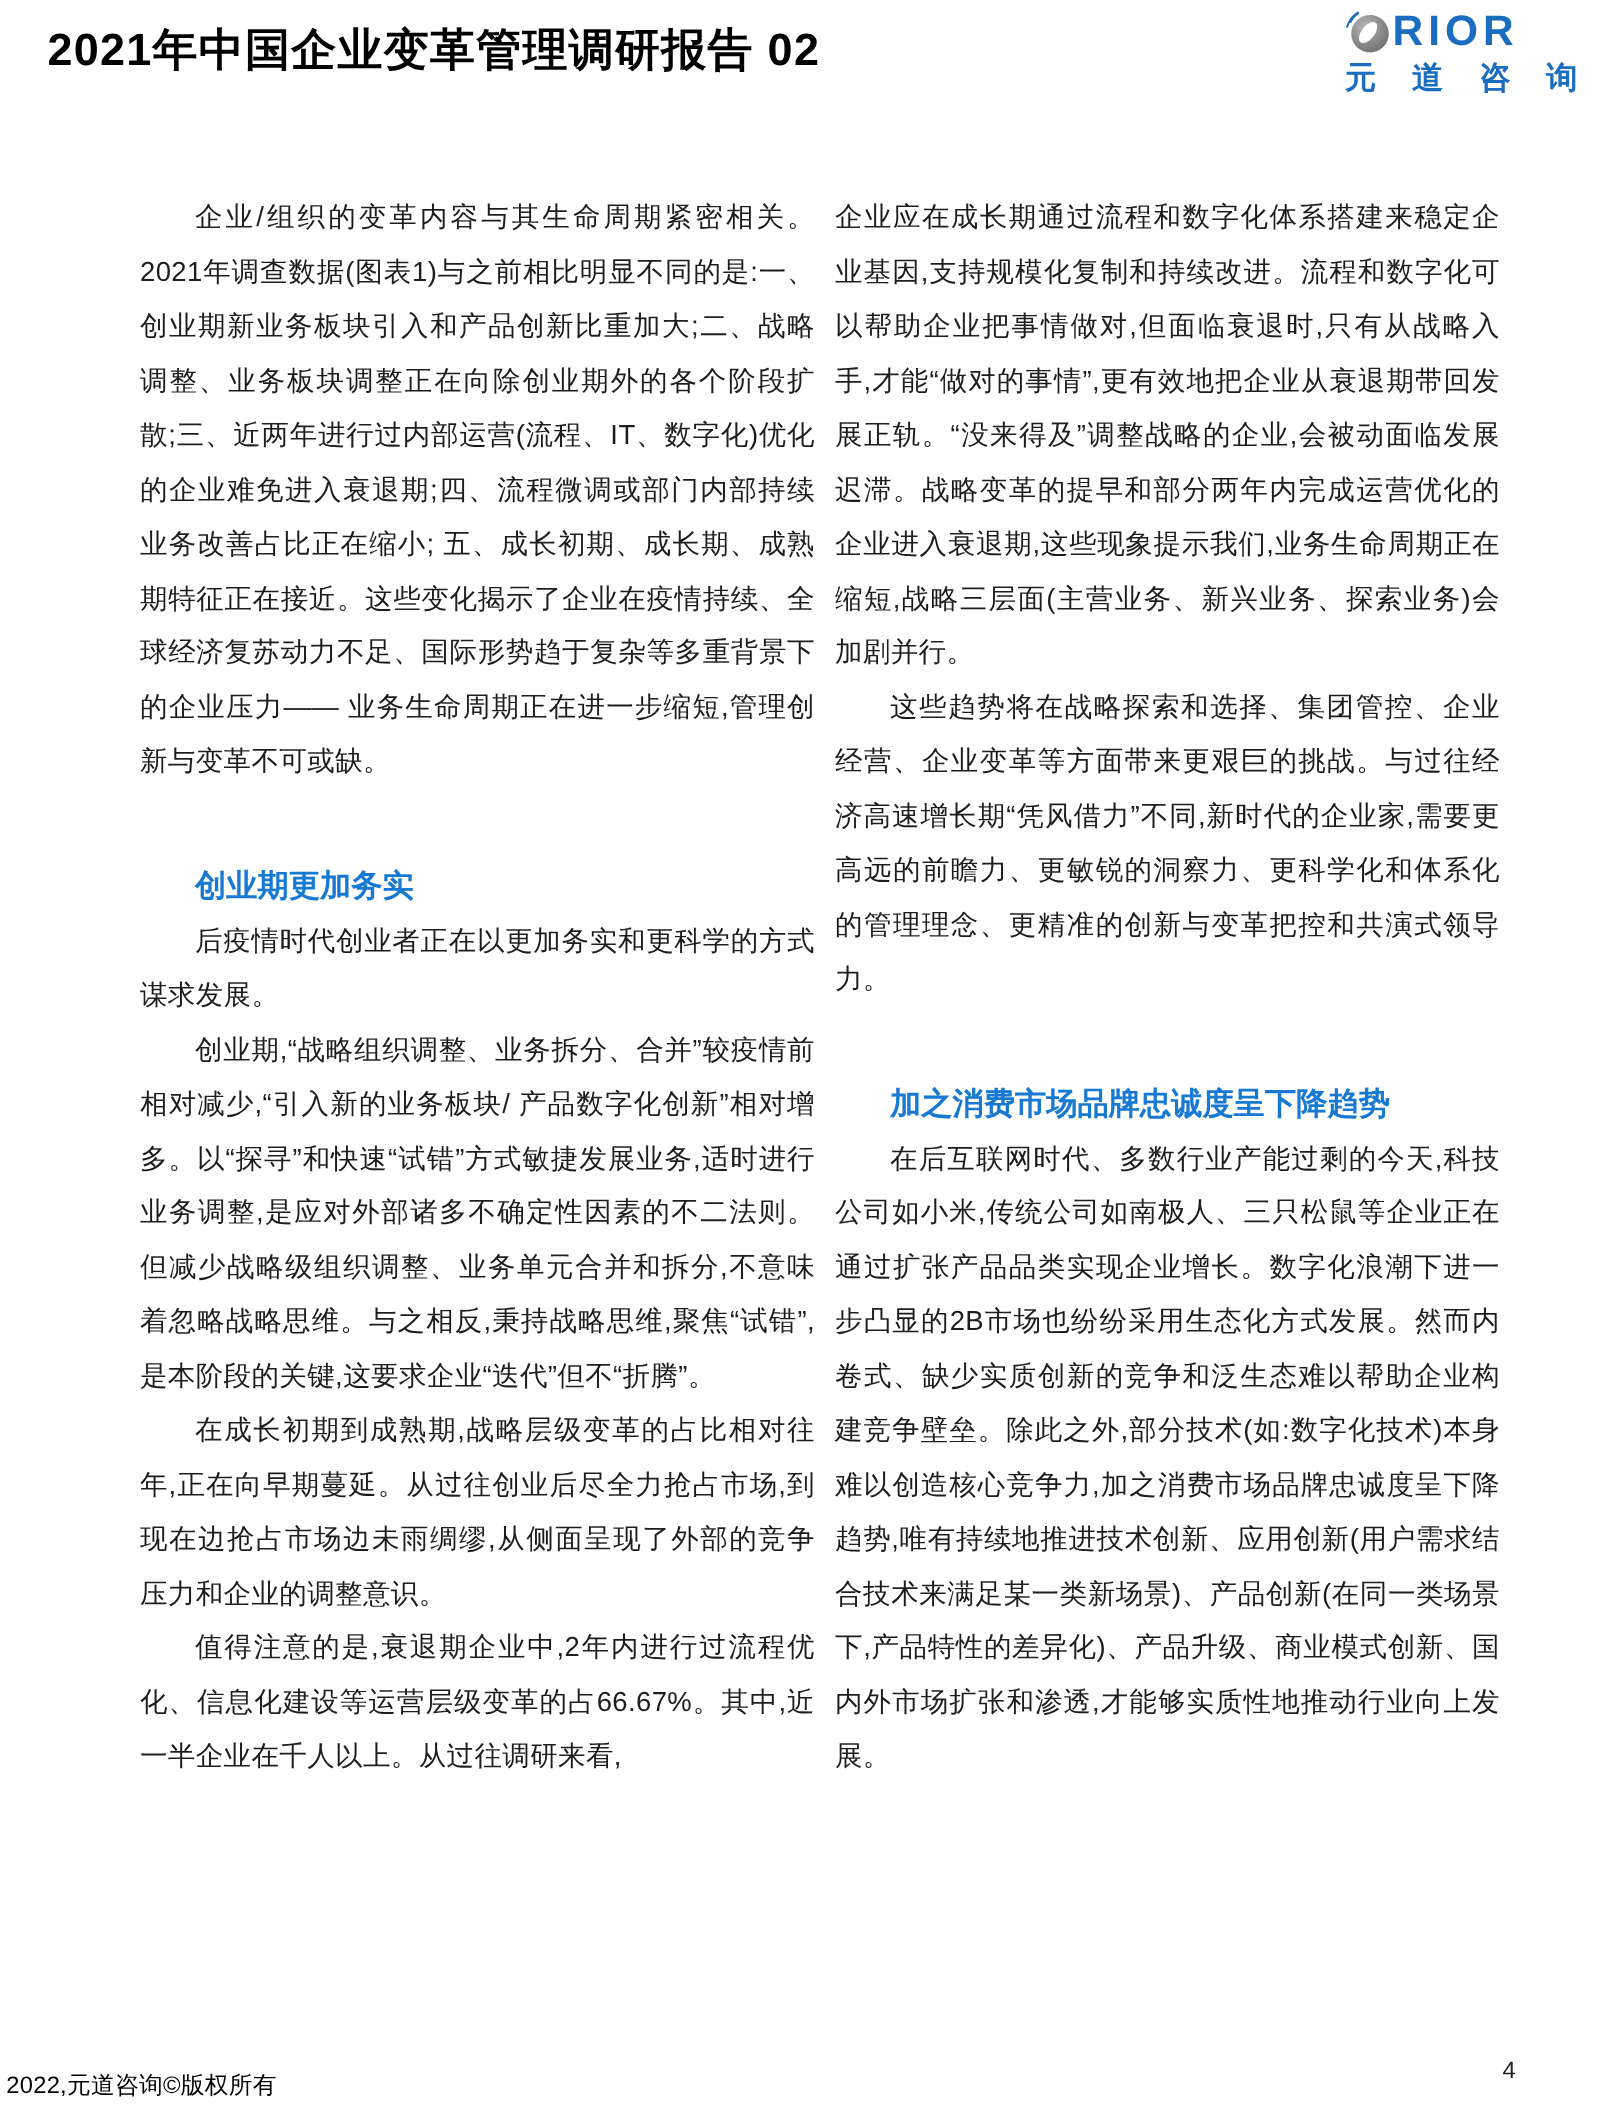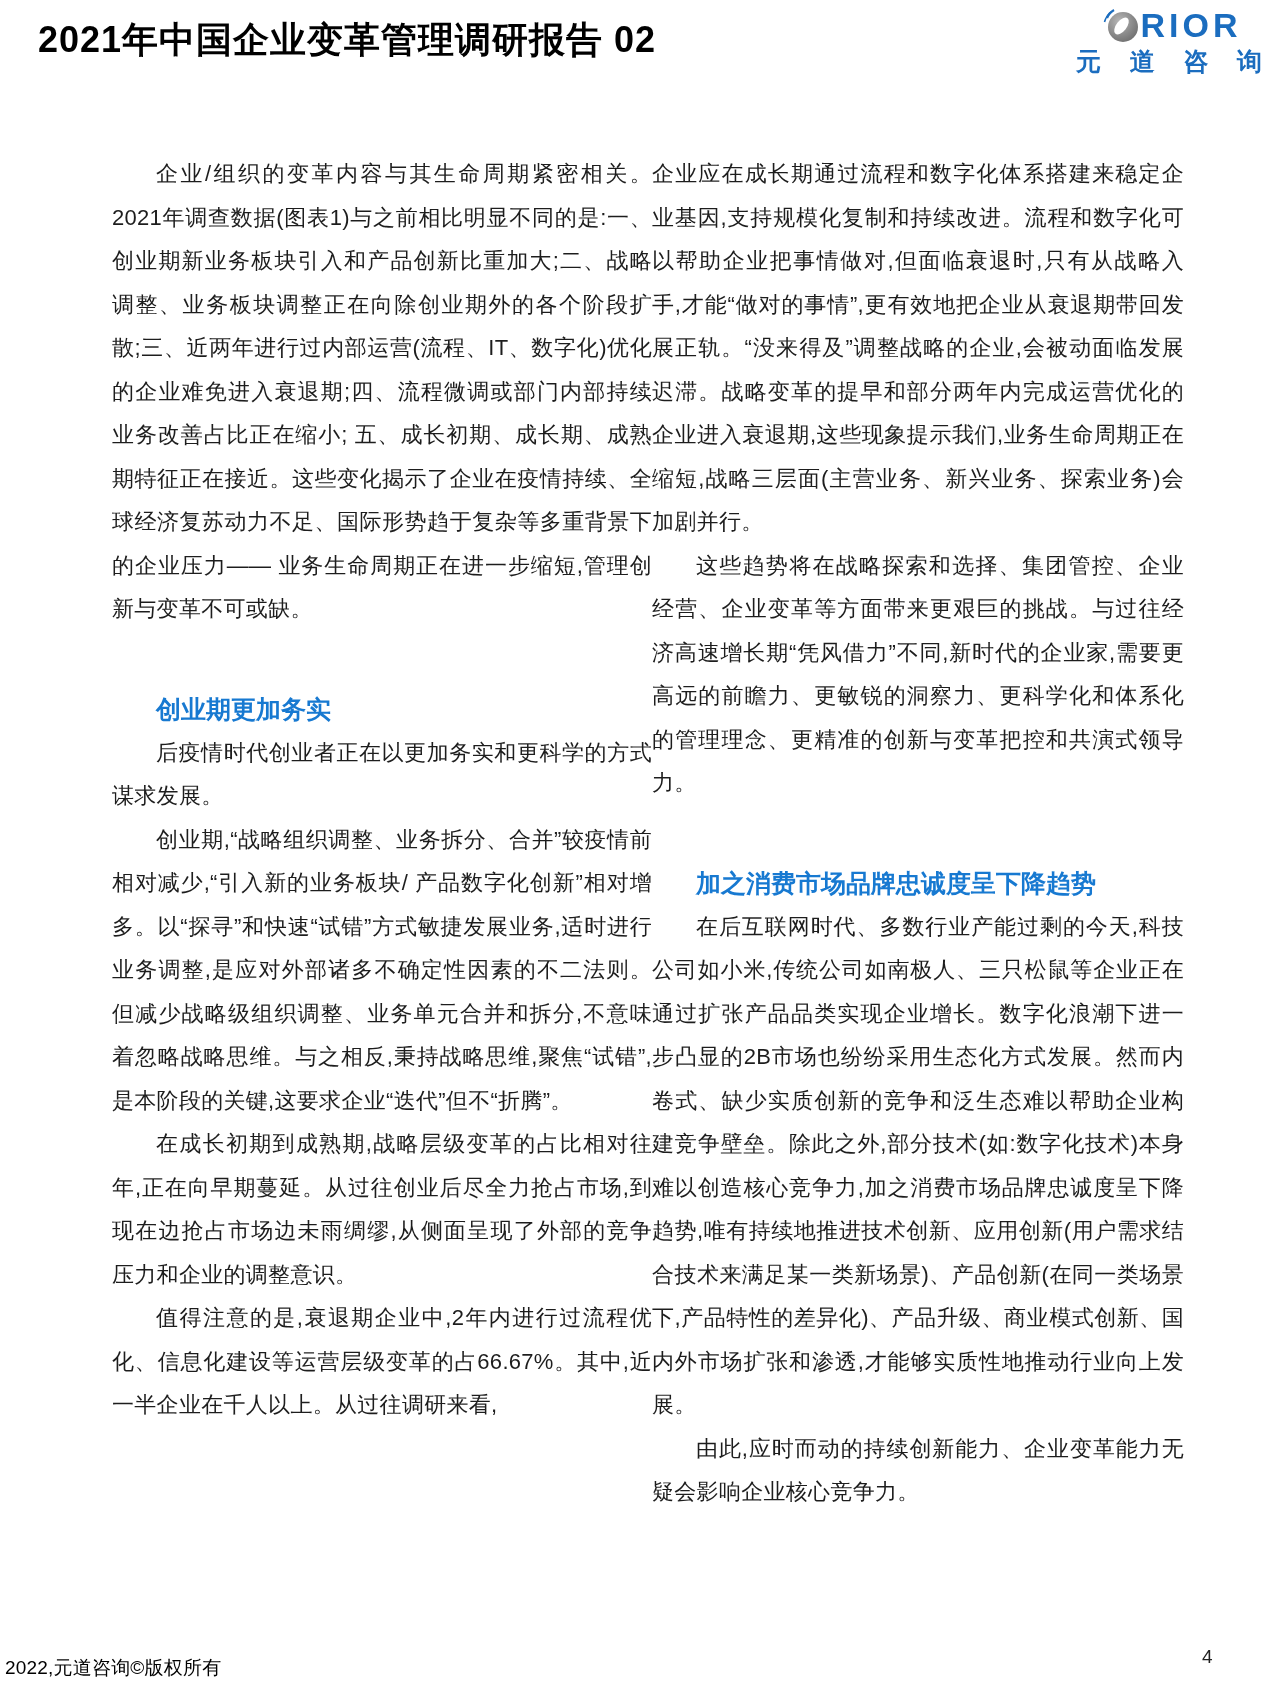--- a/index.html
+++ b/index.html
@@ -21,21 +21,21 @@
     white-space: nowrap;
   }
   .logo {
     position: absolute;
     left: 1076px; top: 6px;
     width: 192px;
   }
   .logo-row1 {
     display: flex;
     align-items: center;
-    justify-content: center;
+    justify-content: flex-start;
   }
   .logo-wordmark {
     font-size: 34px;
     font-weight: bold;
     color: #1b6dbf;
     letter-spacing: 4px;
     line-height: 38px;
   }
   .logo-row2 {
     display: flex;
@@ -45,21 +45,21 @@
     font-size: 25px;
     font-weight: bold;
     color: #1b6dbf;
   }
   .column {
     position: absolute;
     top: 152px;
     text-align: justify;
   }
   .col-left  { left: 92px;  width: 540px; margin-left: 20px; }
-  .col-right { left: 652px; width: 532px; }
+  .col-right { left: 668px; width: 532px; }
   .column p {
     margin: 0;
     font-size: 22px;
     line-height: 43.5px;
     letter-spacing: 0.3px;
     text-indent: 2em;
     color: #1d1d1d;
   }
   .column p.no-indent { text-indent: 0; }
   .column h3 {
@@ -124,17 +124,16 @@
   <p>创业期,“战略组织调整、业务拆分、合并”较疫情前相对减少,“引入新的业务板块/ 产品数字化创新”相对增多。以“探寻”和快速“试错”方式敏捷发展业务,适时进行业务调整,是应对外部诸多不确定性因素的不二法则。但减少战略级组织调整、业务单元合并和拆分,不意味着忽略战略思维。与之相反,秉持战略思维,聚焦“试错”,是本阶段的关键,这要求企业“迭代”但不“折腾”。</p>
   <p>在成长初期到成熟期,战略层级变革的占比相对往年,正在向早期蔓延。从过往创业后尽全力抢占市场,到现在边抢占市场边未雨绸缪,从侧面呈现了外部的竞争压力和企业的调整意识。</p>
   <p>值得注意的是,衰退期企业中,2年内进行过流程优化、信息化建设等运营层级变革的占66.67%。其中,近一半企业在千人以上。从过往调研来看,</p>
 </div>
 
 <div class="column col-right">
   <p class="no-indent">企业应在成长期通过流程和数字化体系搭建来稳定企业基因,支持规模化复制和持续改进。流程和数字化可以帮助企业把事情做对,但面临衰退时,只有从战略入手,才能“做对的事情”,更有效地把企业从衰退期带回发展正轨。“没来得及”调整战略的企业,会被动面临发展迟滞。战略变革的提早和部分两年内完成运营优化的企业进入衰退期,这些现象提示我们,业务生命周期正在缩短,战略三层面(主营业务、新兴业务、探索业务)会加剧并行。</p>
   <p>这些趋势将在战略探索和选择、集团管控、企业经营、企业变革等方面带来更艰巨的挑战。与过往经济高速增长期“凭风借力”不同,新时代的企业家,需要更高远的前瞻力、更敏锐的洞察力、更科学化和体系化的管理理念、更精准的创新与变革把控和共演式领导力。</p>
   <h3>加之消费市场品牌忠诚度呈下降趋势</h3>
   <p>在后互联网时代、多数行业产能过剩的今天,科技公司如小米,传统公司如南极人、三只松鼠等企业正在通过扩张产品品类实现企业增长。数字化浪潮下进一步凸显的2B市场也纷纷采用生态化方式发展。然而内卷式、缺少实质创新的竞争和泛生态难以帮助企业构建竞争壁垒。除此之外,部分技术(如:数字化技术)本身难以创造核心竞争力,加之消费市场品牌忠诚度呈下降趋势,唯有持续地推进技术创新、应用创新(用户需求结合技术来满足某一类新场景)、产品创新(在同一类场景下,产品特性的差异化)、产品升级、商业模式创新、国内外市场扩张和渗透,才能够实质性地推动行业向上发展。</p>
-  <p>由此,应时而动的持续创新能力、企业变革能力无疑会影响企业核心竞争力。</p>
 </div>
 
 <div class="footer-copyright">2022,元道咨询©版权所有</div>
 <div class="page-number">4</div>
 
 </body></html>

